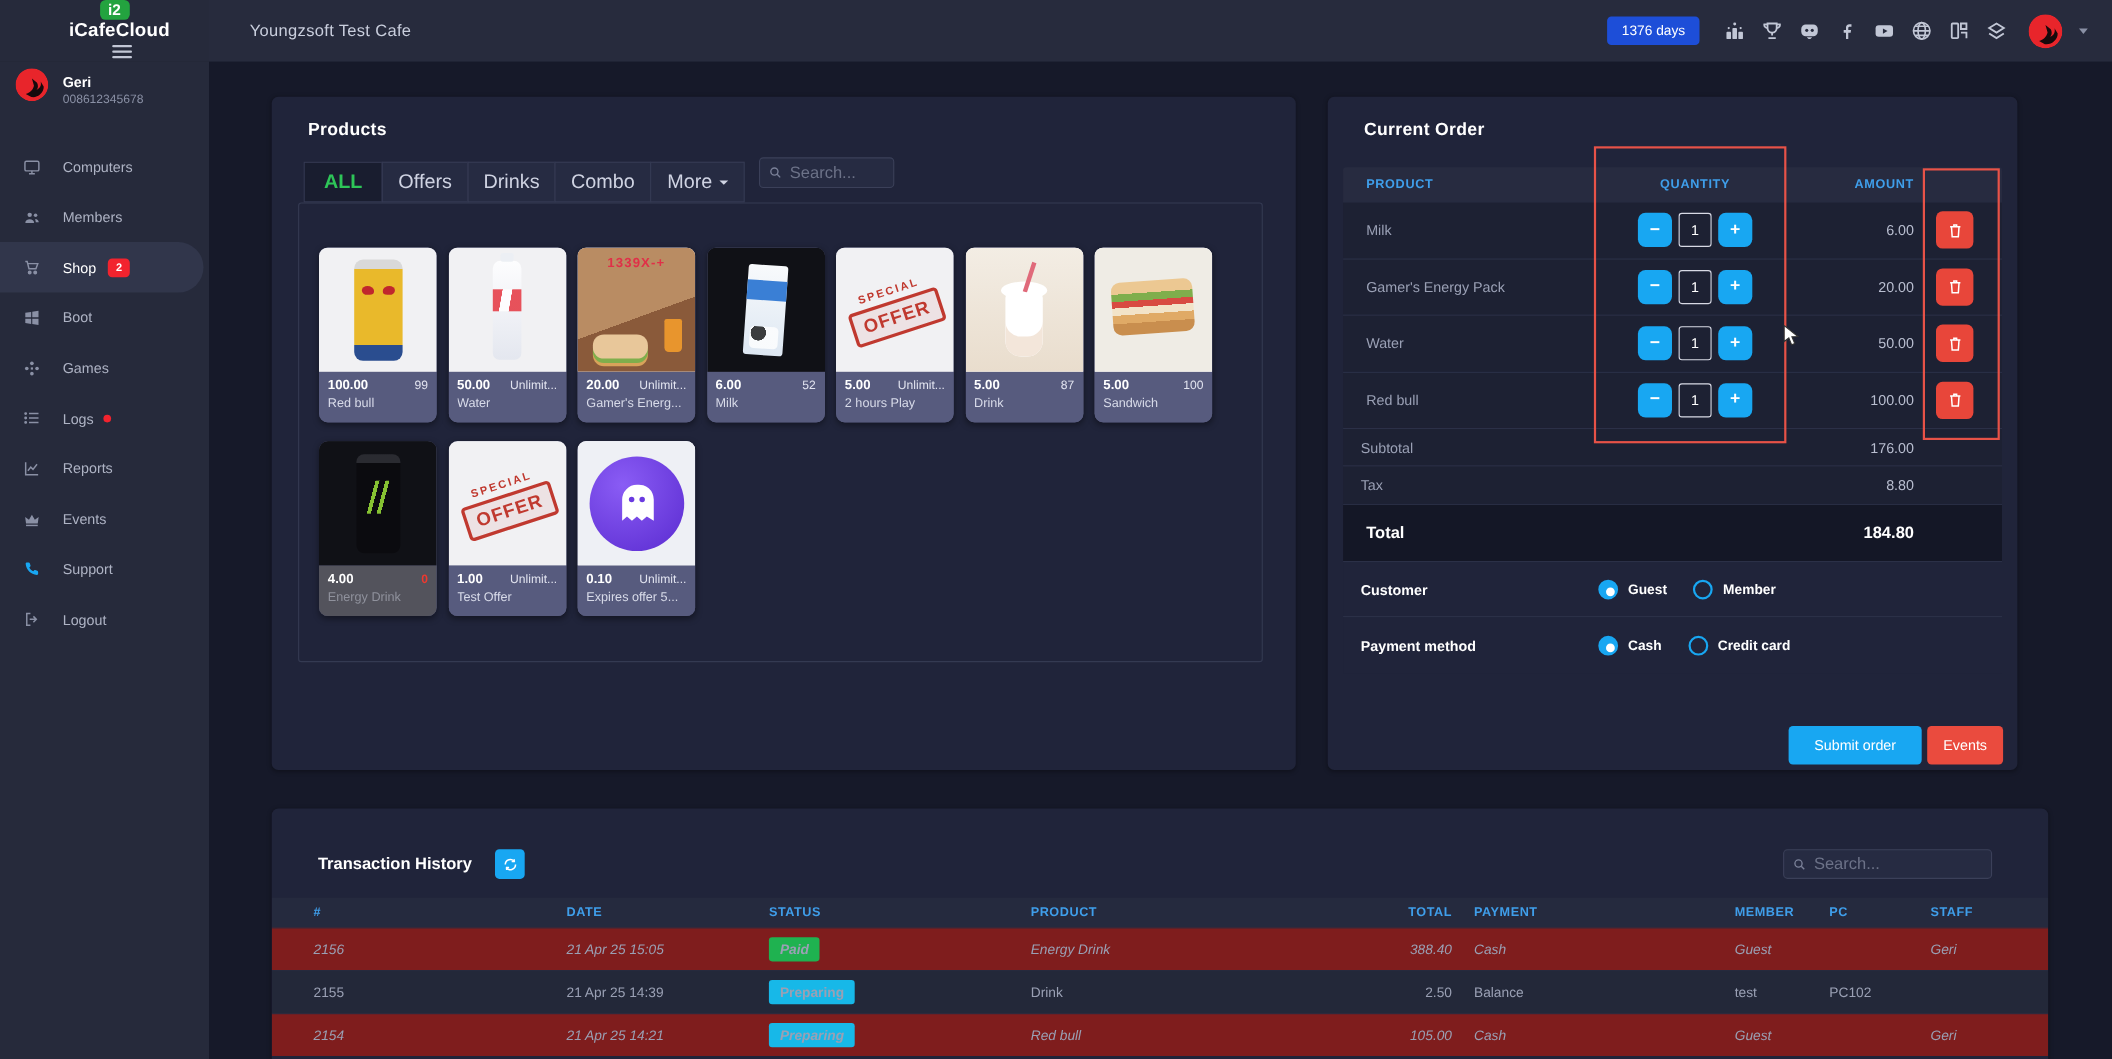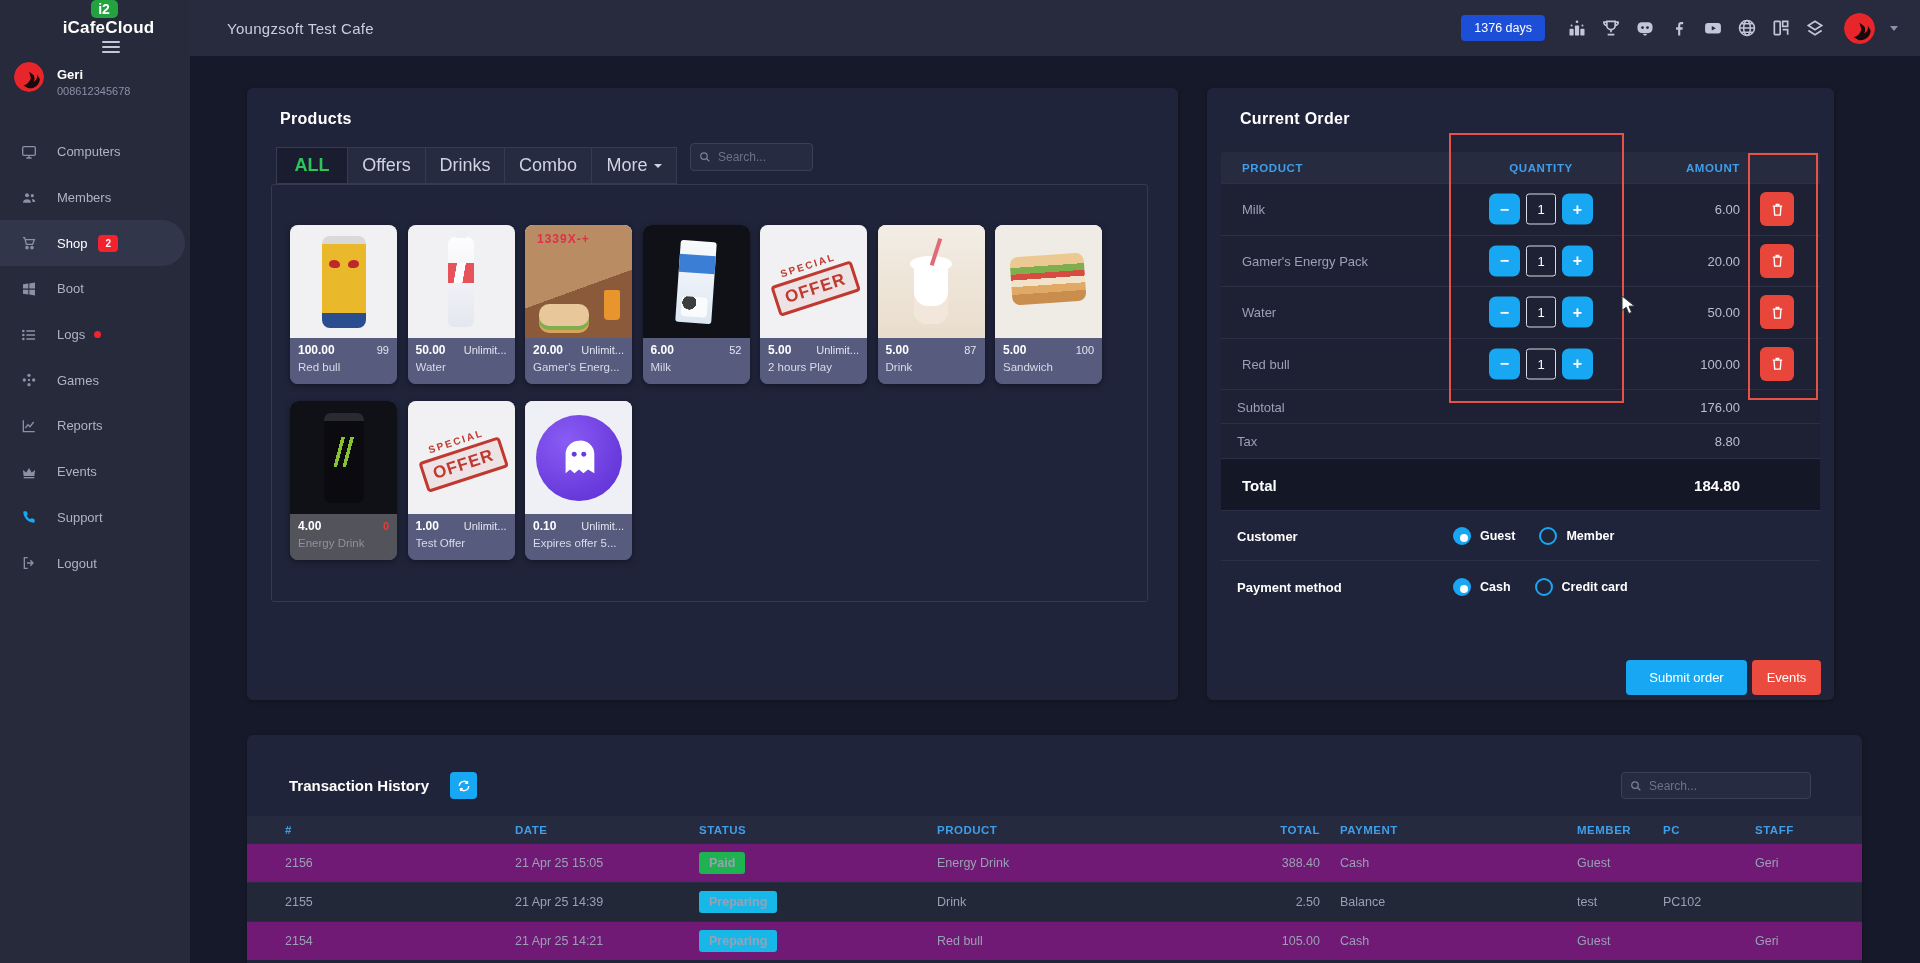--- a/index.html
+++ b/index.html
@@ -56,21 +56,21 @@
   .tab { height:37px; border:1px solid #363b54; margin-left:-1px; background:#262b42; color:#cfd3e2;
          font-size:18px; display:flex; align-items:center; justify-content:center; cursor:pointer; }
   .tab:first-child { margin-left:0; }
   .tab.active { background:#191d2f; color:#2ec558; font-weight:bold; }
   .tab .tab-caret { width:0; height:0; border-left:4px solid transparent; border-right:4px solid transparent;
                     border-top:4px solid #cfd3e2; margin-left:6px; }
   .search-box { position:absolute; display:flex; align-items:center; background:#262b42; border:1px solid #3b4059;
                 border-radius:4px; padding:0 8px; }
   #products-search { left:443px; top:55px; width:123px; height:28px; }
   .search-box svg { width:12px; height:12px; color:#7a8098; flex:none; }
-  .search-box input { background:transparent; border:none; outline:none; color:#aeb3c6; font-size:12px;
+  .search-box input { background:transparent; border:none; outline:none; color:#aeb3c6; font-size:15px;
                       margin-left:7px; width:100%; font-family:"Liberation Sans",sans-serif; }
   .search-box input::placeholder { color:#6c7288; }
   .products-box { position:absolute; left:24px; top:96px; width:877px; height:418px;
                   border:1px solid #343a52; border-radius:3px; }
   .cards-row { position:absolute; left:18px; display:flex; gap:10.5px; }
   .cards-row.r1 { top:40px; } .cards-row.r2 { top:216px; }
   .pcard { width:107px; height:159px; border-radius:8px; overflow:hidden; cursor:pointer;
            box-shadow:0 2px 6px rgba(0,0,0,.4); background:#575b7e; }
   .card-img { height:113px; background:#f1f1f3; position:relative; overflow:hidden; }
   .card-img.dark { background:#101116; }
@@ -88,22 +88,22 @@
   .can-redbull { width:44px; height:92px; border-radius:8px;
       background:linear-gradient(180deg,#d9d9d9 0 9%,#e9b92b 9% 84%,#2a4d8f 84%); position:relative; }
   .can-redbull:before, .can-redbull:after { content:""; position:absolute; width:11px; height:8px; border-radius:50% 60% 40% 50%;
       background:#c0272d; top:24px; }
   .can-redbull:before { left:7px; } .can-redbull:after { right:7px; transform:scaleX(-1); }
   .bottle { width:26px; height:90px; border-radius:7px 7px 6px 6px; background:linear-gradient(#fdfdfe,#e4e7ef); position:relative; }
   .bottle:before { content:""; position:absolute; top:-7px; left:7px; width:12px; height:8px; background:#eceff4; border-radius:2px; }
   .bottle:after { content:""; position:absolute; top:26px; left:0; width:26px; height:20px;
       background:linear-gradient(100deg,#e5353f 30%,#fff 31% 60%,#e5353f 61%); opacity:.85; }
   .combo-bg { position:absolute; inset:0; background:linear-gradient(160deg,#b98c63 0 55%,#8a5a3a 55% 100%); }
-  .combo-text { position:absolute; top:7px; left:0; right:0; color:#e03048; font-weight:bold;
-      font-size:12px; letter-spacing:1px;margin-left:12px; }
+  .combo-text { position:absolute; top:7px; left:0; right:0; text-align:center; color:#e03048; font-weight:bold;
+      font-size:12px; letter-spacing:1px; }
   .combo-sandwich { position:absolute; bottom:12px; left:14px; width:50px; height:22px; background:#e8c79a; border-radius:10px;
       box-shadow:0 4px 0 #7fae4c, 0 7px 0 #d8a35a; }
   .combo-cup { position:absolute; bottom:18px; right:12px; width:16px; height:30px; background:#e8952d; border-radius:2px 2px 4px 4px; }
   .carton { width:36px; height:82px; background:linear-gradient(#f8fafc,#dde7f2); border-radius:3px; transform:rotate(4deg); position:relative; }
   .carton:before { content:""; position:absolute; top:14px; left:0; width:100%; height:18px; background:#3a7fd5; }
   .carton:after { content:""; position:absolute; bottom:6px; left:5px; width:26px; height:20px;
       background:radial-gradient(circle at 30% 30%,#111 30%,#fff 31%); border-radius:4px; opacity:.8; }
   .stamp-wrap { transform:rotate(-18deg); text-align:center; }
   .stamp-top { color:#c0392f; font-size:10px; font-weight:bold; letter-spacing:2px; }
   .stamp-main { border:3px solid #c0392f; border-radius:4px; color:#c0392f; font-weight:bold; font-size:17px;
@@ -173,21 +173,21 @@
   #history-panel { left:247px; top:735px; width:1615px; height:269px; overflow:hidden; }
   .hist-title { position:absolute; left:42px; top:42px; color:#fff; font-weight:bold; font-size:15px; }
   .refresh-btn { position:absolute; left:203px; top:37px; width:27px; height:27px; background:#18a7f2; border:none;
       border-radius:4px; cursor:pointer; display:flex; align-items:center; justify-content:center; }
   .refresh-btn svg { width:14px; height:14px; }
   #history-search { left:1374px; top:37px; width:190px; height:27px; }
   .h-header { position:absolute; left:0; top:81px; width:100%; height:27px; background:#252a3e; }
   .h-header span { position:absolute; top:50%; transform:translateY(-50%); color:#3f9eea; font-weight:bold;
       font-size:11.5px; letter-spacing:.5px; }
   .h-row { position:absolute; left:0; width:100%; height:39px; border-top:1px solid #272c40; }
-  .h-row.alt { background:#232839; } .h-row:not(.alt) { background:#701a75; }
+  .h-row.alt { background:#232839; } .h-row:not(.alt) { background:#7f1d1d;font-style:italic; }
   .h-row span { position:absolute; top:50%; transform:translateY(-50%); color:#9aa0b4; font-size:12.5px; }
   .c-id { left:38px; } .c-date { left:268px; } .c-status { left:452px; } .c-product { left:690px; }
   .c-total { left:990px; width:83px; text-align:right; } .c-payment { left:1093px; }
   .c-member { left:1330px; } .c-pc { left:1416px; } .c-staff { left:1508px; }
   .badge { display:inline-block; padding:4px 10px; border-radius:3px; color:#fff; font-size:10.5px; font-weight:bold; }
   .badge.paid { background:#1fb250; } .badge.preparing { background:#17b8e8; }
 
   .cursor { position:absolute; left:1621px; top:295px; z-index:50; pointer-events:none; }
 </style>
 </head>
@@ -317,41 +317,41 @@
     <div class="nav-item">
       <span class="nav-icon">
           <svg viewBox="0 0 24 24" fill="currentColor">
             <path d="M3 5l8-1.2v7.4H3zM12.5 3.6L21 2.4v8.8h-8.5zM3 13h8v7.2L3 19zM12.5 13H21v8.6l-8.5-1.2z"></path>
           </svg>
         </span>
       <span class="nav-label">Boot</span>
     </div>
     <div class="nav-item">
       <span class="nav-icon">
-          <svg viewBox="0 0 24 24" fill="none" stroke="currentColor" stroke-width="2">
-            <path d="M8 6h13M8 12h13M8 18h13"></path>
-            <circle cx="3.5" cy="6" r="1" fill="currentColor"></circle>
-            <circle cx="3.5" cy="12" r="1" fill="currentColor"></circle>
-            <circle cx="3.5" cy="18" r="1" fill="currentColor"></circle>
-          </svg>
-        </span>
-      <span class="nav-label">Logs</span>
-      <span class="nav-dot"></span>
-    </div>
-    <div class="nav-item">
-      <span class="nav-icon">
           <svg viewBox="0 0 24 24" fill="currentColor">
             <circle cx="12" cy="5" r="2.5"></circle>
             <circle cx="12" cy="19" r="2.5"></circle>
             <circle cx="5" cy="12" r="2.5"></circle>
             <circle cx="19" cy="12" r="2.5"></circle>
             <rect x="10.5" y="10.5" width="3" height="3"></rect>
           </svg>
         </span>
       <span class="nav-label">Games</span>
+    </div>
+    <div class="nav-item">
+      <span class="nav-icon">
+          <svg viewBox="0 0 24 24" fill="none" stroke="currentColor" stroke-width="2">
+            <path d="M8 6h13M8 12h13M8 18h13"></path>
+            <circle cx="3.5" cy="6" r="1" fill="currentColor"></circle>
+            <circle cx="3.5" cy="12" r="1" fill="currentColor"></circle>
+            <circle cx="3.5" cy="18" r="1" fill="currentColor"></circle>
+          </svg>
+        </span>
+      <span class="nav-label">Logs</span>
+      <span class="nav-dot"></span>
     </div>
     <div class="nav-item">
       <span class="nav-icon">
           <svg viewBox="0 0 24 24" fill="none" stroke="currentColor" stroke-width="2">
             <path d="M3.5 3.5V20.5H20.5"></path>
             <path d="M6.5 15l4-5 3 3 5.5-7"></path>
           </svg>
         </span>
       <span class="nav-label">Reports</span>
     </div>

